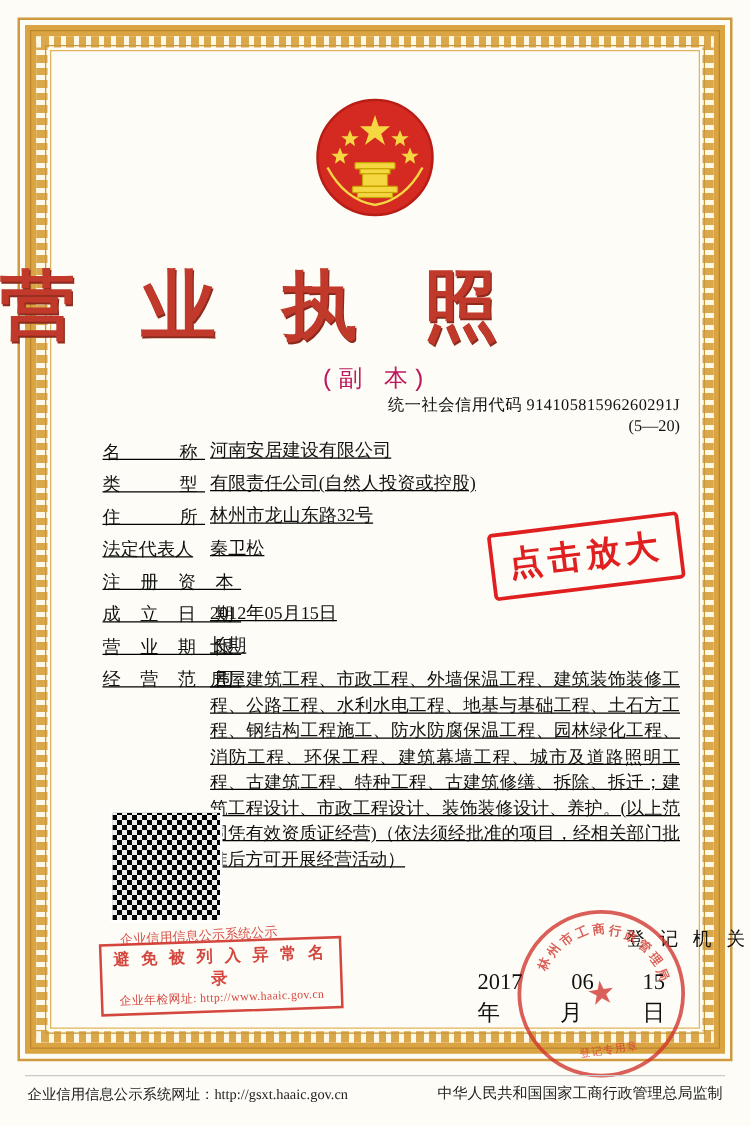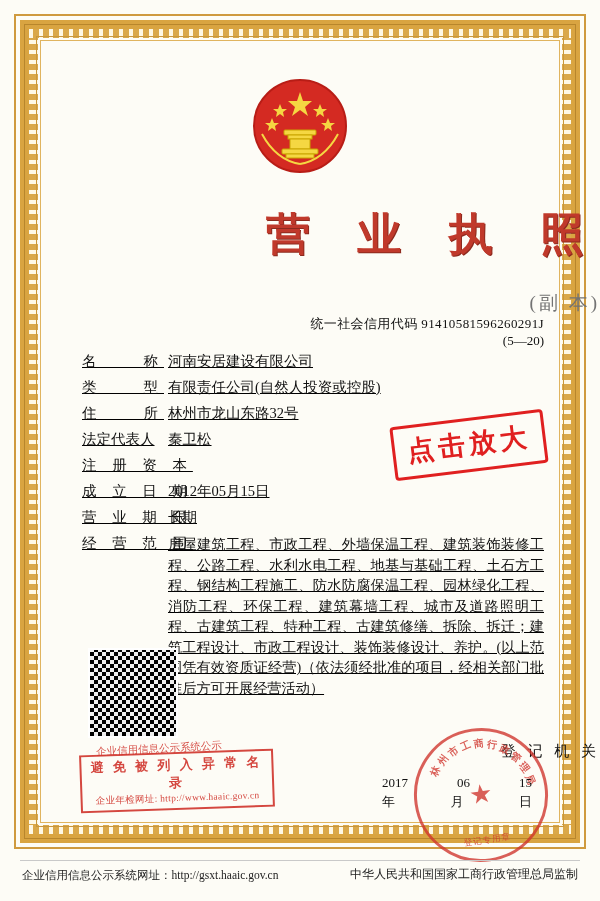--- a/index.html
+++ b/index.html
@@ -50,35 +50,35 @@
     opacity:.95;
   }
   
   .emblem{
     position:absolute;left:50%;top:68px;transform:translateX(-50%);
     width:120px;height:120px;
   }
   
   .title{
     position:absolute;left:0;right:0;top:205px;
-    text-align:right;
-    font-size:44px;
+    text-align:left;
+    font-size:60px;
     letter-spacing:16px;
     font-weight:bold;
     color:#c0392b;
     text-shadow:1px 1px 0 #8c2a1e;
     font-family:"DejaVu Serif",serif;
-    padding-left:12px;
   }
   .subtitle{
     position:absolute;left:0;right:0;top:290px;
-    text-align:right;
+    text-align:center;
     font-size:19px;
-    color:#737373;
+    color:#be185d;
     letter-spacing:3px;
+    font-family:Liberation Mono, monospace;
   }
   .credit-code{
     position:absolute;right:56px;top:315px;
     font-size:13px;color:#111;
     letter-spacing:.4px;
     margin-left:44px;
   }
   .serial{
     position:absolute;right:56px;top:333px;
     font-size:13px;color:#111;text-align:right;
@@ -108,21 +108,21 @@
   
   .registrar{
     position:absolute;left:0;right:0;top:742px;
     text-align:right;
     font-size:15px;letter-spacing:4px;color:#111;
   }
   
   .datebox{
     position:absolute;right:68px;top:775px;
     width:150px;
-    font-size:13px;color:#111;
+    font-size:18px;color:#111;
   }
   .datebox .nums{display:flex;justify-content:space-between;}
   .datebox .chars{display:flex;justify-content:space-between;margin-top:2px;}
   
   .seal{
     position:absolute;right:52px;top:728px;
     width:128px;height:128px;border-radius:50%;
     border:3px solid #d0342c;
     transform:rotate(-8deg);
     opacity:.78;

